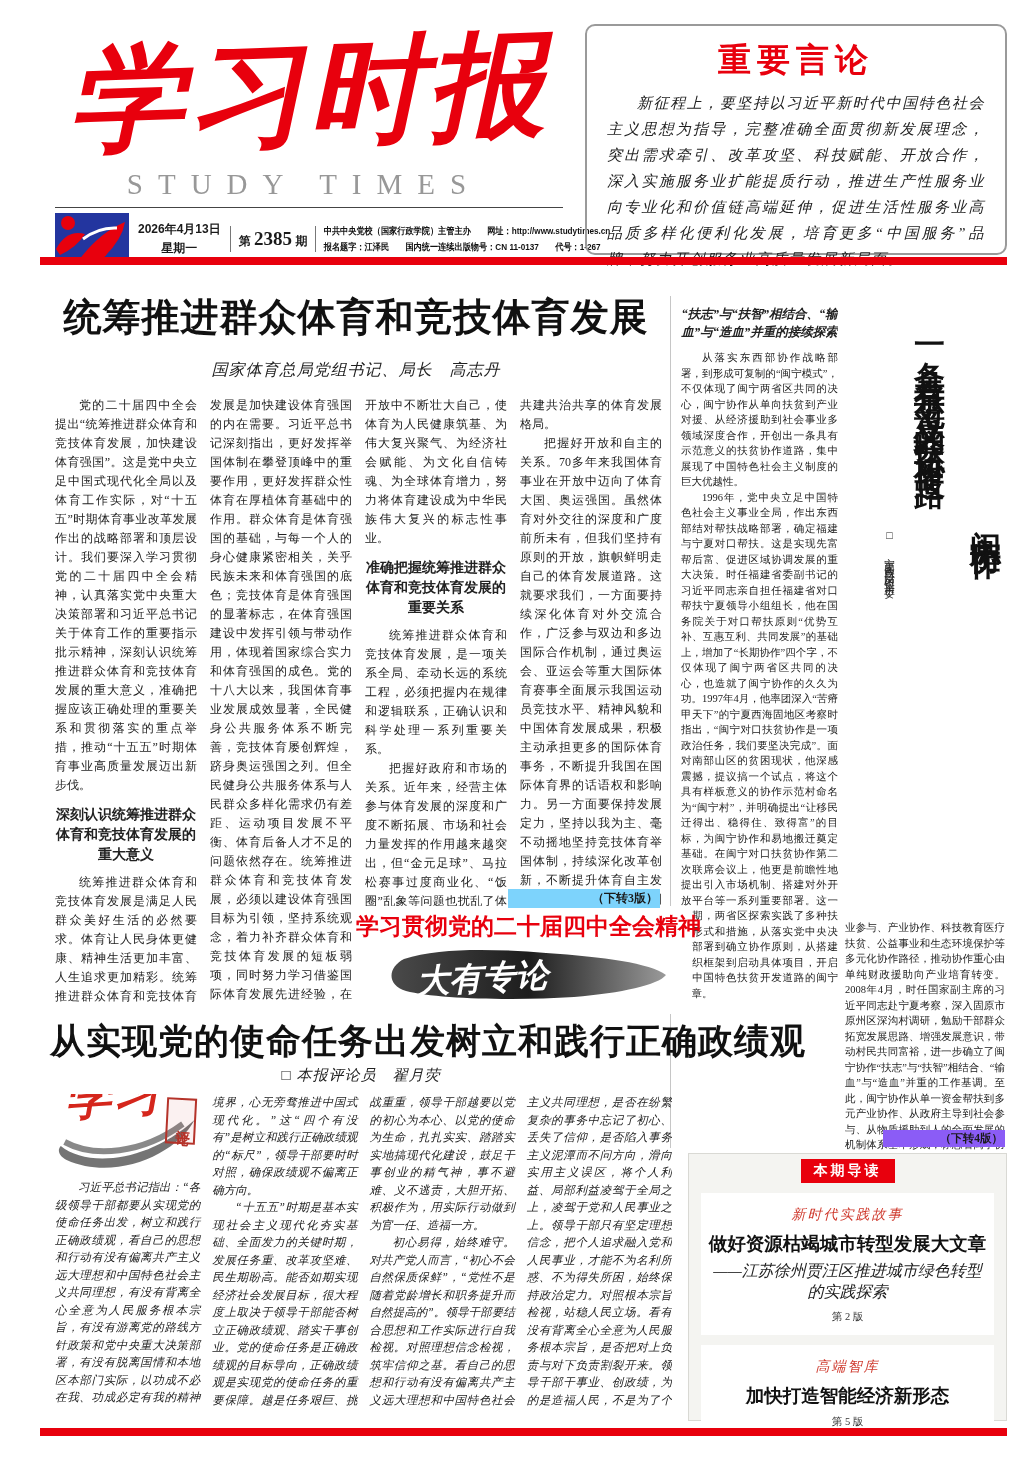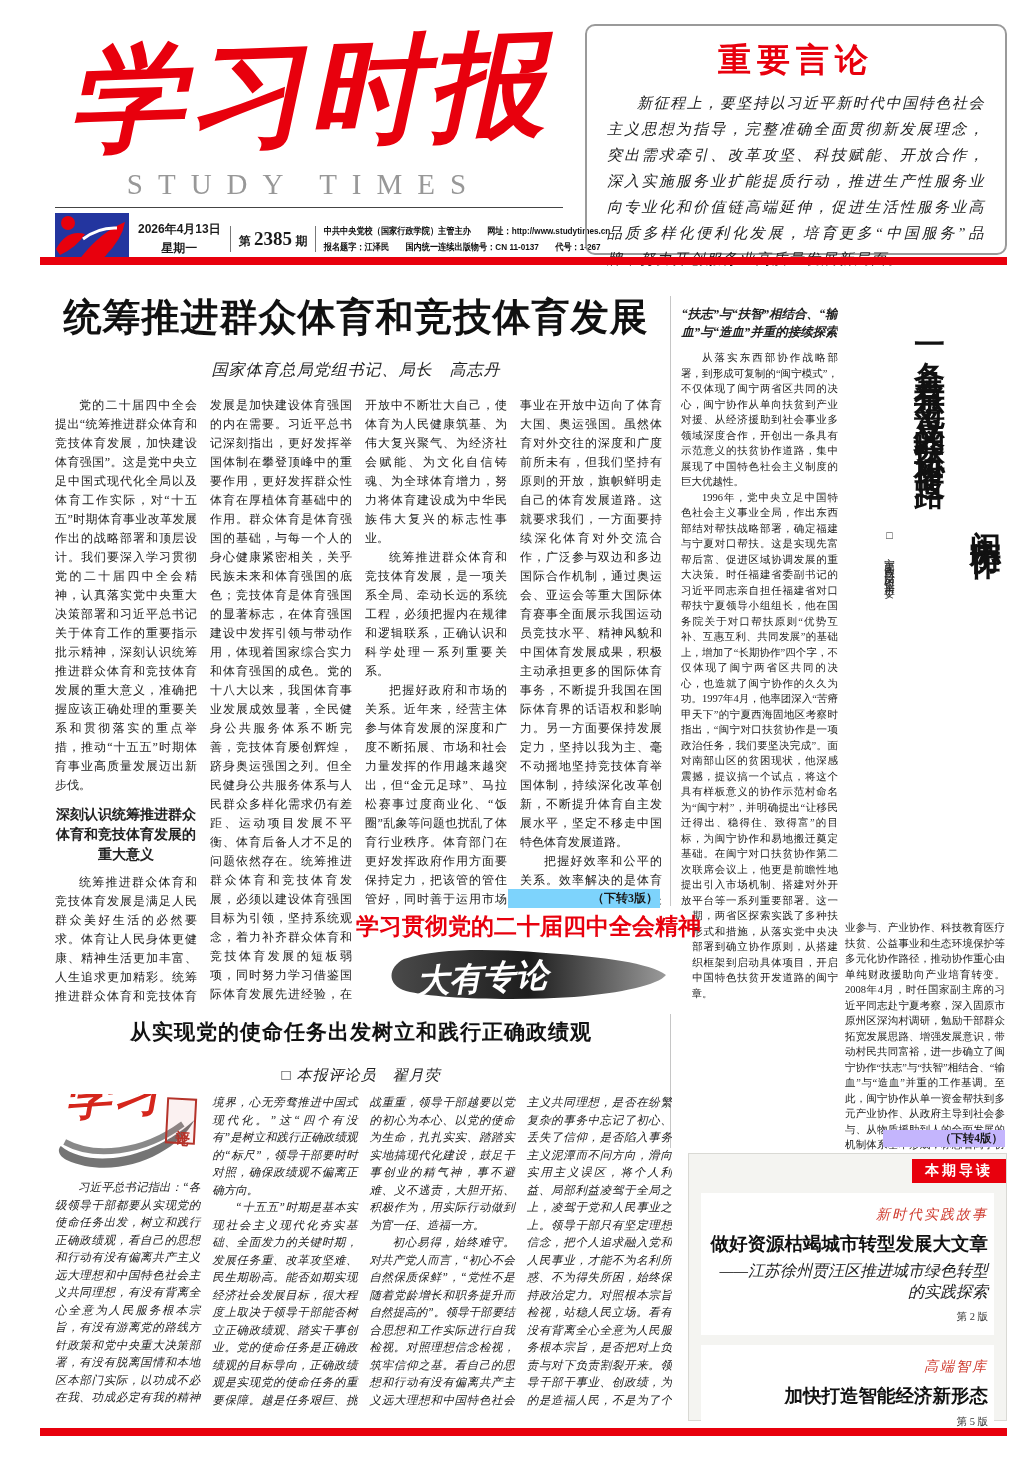--- a/index.html
+++ b/index.html
@@ -117,27 +117,27 @@
     font-size:31px; font-weight:bold; letter-spacing:6px; padding-top:180px;
     margin-left:14px; font-family:"Liberation Serif",serif;
   }
   .v-title {
     font-size:31px; font-weight:600; letter-spacing:9px; padding-top:2px;
     margin-left:12px; font-family:"Liberation Serif",serif;
   }
   .v-byline { font-size:10.5px; letter-spacing:3px; padding-top:204px; color:#222; }
   .continued-4 {
     left:883px; top:1130px; width:122px; text-align:right; z-index:5;
-    font-size:11.5px; font-weight:bold; background:#c4b5fd; padding:1px 2px;
+    font-size:11.5px; font-weight:bold; background:#8b5cf6; padding:1px 2px;
   }
 
   
   .edit-headline {
     left:50px; top:1018px; width:622px; text-align:center;
-    font-size:21px; font-weight:bold; letter-spacing:1px; color:#111; white-space:nowrap;
+    font-size:35px; font-weight:bold; letter-spacing:1px; color:#111; white-space:nowrap;
   }
   .edit-byline {
     left:50px; top:1066px; width:622px; text-align:center;
     font-size:15px; font-style:italic; color:#222; letter-spacing:1px;
   }
   .edit-body {
     left:55px; top:1094px; width:617px; height:326px;
     column-count:4; column-gap:12px; column-fill:auto;
     font-size:11.5px; line-height:17.5px; font-style:italic;
     text-align:justify; overflow:hidden; color:#222;
@@ -150,21 +150,21 @@
   .edit-logo .logo-stamp {
     position:absolute; right:4px; top:4px; width:30px; height:46px;
     border:2px solid #b5332a; color:#b5332a; background:rgba(200,60,50,0.07);
     font-size:14px; font-weight:bold; font-style:normal; line-height:21px; text-align:center;
     transform:rotate(3deg); writing-mode:vertical-rl; letter-spacing:2px;
   }
 
   
   .digest {
     left:688px; top:1153px; width:319px; height:268px;
-    background:#f4f4f1; border:1px solid #d9d9d4; text-align:right;
+    background:#f4f4f1; border:1px solid #d9d9d4; text-align:center;
   }
   .digest-tab {
     display:inline-block; margin-top:5px; background:#e8000d; color:#fff;
     font-size:14px; font-weight:bold; letter-spacing:3px; padding:3px 13px;
     font-family:"Liberation Sans",sans-serif;
   }
   .digest-card { margin:10px 12px 0; background:#fff; padding:13px 6px 11px; }
   .digest-cat { font-size:14px; color:#cf3a2e; font-style:italic; letter-spacing:2px; }
   .digest-title { font-size:18.5px; font-weight:bold; margin:7px 0 5px; color:#111; white-space:nowrap; }
   .digest-sub { font-size:16px; font-style:italic; color:#222; }
@@ -211,20 +211,21 @@
   </div>
 
   <div class="abs redbar redbar-top"></div>
 
   <div class="abs lead-headline">统筹推进群众体育和竞技体育发展</div>
   <div class="abs lead-byline">国家体育总局党组书记、局长　高志丹</div>
   <div class="abs lead-body body-cols">
       <p>党的二十届四中全会提出“统筹推进群众体育和竞技体育发展，加快建设体育强国”。这是党中央立足中国式现代化全局以及体育工作实际，对“十五五”时期体育事业改革发展作出的战略部署和顶层设计。我们要深入学习贯彻党的二十届四中全会精神，认真落实党中央重大决策部署和习近平总书记关于体育工作的重要指示批示精神，深刻认识统筹推进群众体育和竞技体育发展的重大意义，准确把握应该正确处理的重要关系和贯彻落实的重点举措，推动“十五五”时期体育事业高质量发展迈出新步伐。</p>
       <p class="col-subhead">深刻认识统筹推进群众体育和竞技体育发展的重大意义</p>
       <p>统筹推进群众体育和竞技体育发展是满足人民群众美好生活的必然要求。体育让人民身体更健康、精神生活更加丰富、人生追求更加精彩。统筹推进群众体育和竞技体育发展是加快建设体育强国的内在需要。习近平总书记深刻指出，更好发挥举国体制在攀登顶峰中的重要作用，更好发挥群众性体育在厚植体育基础中的作用。群众体育是体育强国的基础，与每一个人的身心健康紧密相关，关乎民族未来和体育强国的底色；竞技体育是体育强国的显著标志，在体育强国建设中发挥引领与带动作用，体现着国家综合实力和体育强国的成色。党的十八大以来，我国体育事业发展成效显著，全民健身公共服务体系不断完善，竞技体育屡创辉煌，跻身奥运强国之列。但全民健身公共服务体系与人民群众多样化需求仍有差距、运动项目发展不平衡、体育后备人才不足的问题依然存在。统筹推进群众体育和竞技体育发展，必须以建设体育强国目标为引领，坚持系统观念，着力补齐群众体育和竞技体育发展的短板弱项，同时努力学习借鉴国际体育发展先进经验，在开放中不断壮大自己，使体育为人民健康筑基、为伟大复兴聚气、为经济社会赋能、为文化自信铸魂、为全球体育增力，努力将体育建设成为中华民族伟大复兴的标志性事业。</p>
+      <p class="col-subhead">准确把握统筹推进群众体育和竞技体育发展的重要关系</p>
       <p>统筹推进群众体育和竞技体育发展，是一项关系全局、牵动长远的系统工程，必须把握内在规律和逻辑联系，正确认识和科学处理一系列重要关系。</p>
       <p>把握好政府和市场的关系。近年来，经营主体参与体育发展的深度和广度不断拓展、市场和社会力量发挥的作用越来越突出，但“金元足球”、马拉松赛事过度商业化、“饭圈”乱象等问题也扰乱了体育行业秩序。体育部门在更好发挥政府作用方面要保持定力，把该管的管住管好，同时善于运用市场机制配置体育资源，形成共建共治共享的体育发展格局。</p>
       <p>把握好开放和自主的关系。70多年来我国体育事业在开放中迈向了体育大国、奥运强国。虽然体育对外交往的深度和广度前所未有，但我们坚持有原则的开放，旗帜鲜明走自己的体育发展道路。这就要求我们，一方面要持续深化体育对外交流合作，广泛参与双边和多边国际合作机制，通过奥运会、亚运会等重大国际体育赛事全面展示我国运动员竞技水平、精神风貌和中国体育发展成果，积极主动承担更多的国际体育事务，不断提升我国在国际体育界的话语权和影响力。另一方面要保持发展定力，坚持以我为主、毫不动摇地坚持竞技体育举国体制，持续深化改革创新，不断提升体育自主发展水平，坚定不移走中国特色体育发展道路。</p>
       <p>把握好效率和公平的关系。效率解决的是体育充分发展的问题，也就是如何把“蛋糕”做大，为人民群众提供更多更好的体育服务；公平解决的是体育均衡发展的问题，也就是如何分配好“蛋糕”，让人民群众在参与体育活动中增强获得感幸福感安全感。这就要求我们，一方面要继续加大体育事业高质量发展力度，坚持社会化、职业化发展方向，进一步深化改革，以更加包容、更加开放的心态融合发展。</p>
     </div>
   <div class="abs continued-3">（下转3版）</div>
 
   <div class="abs campaign">
     <div class="campaign-banner">学习贯彻党的二十届四中全会精神</div>
     <svg class="campaign-brush" width="292" height="58" viewBox="0 0 292 58">

